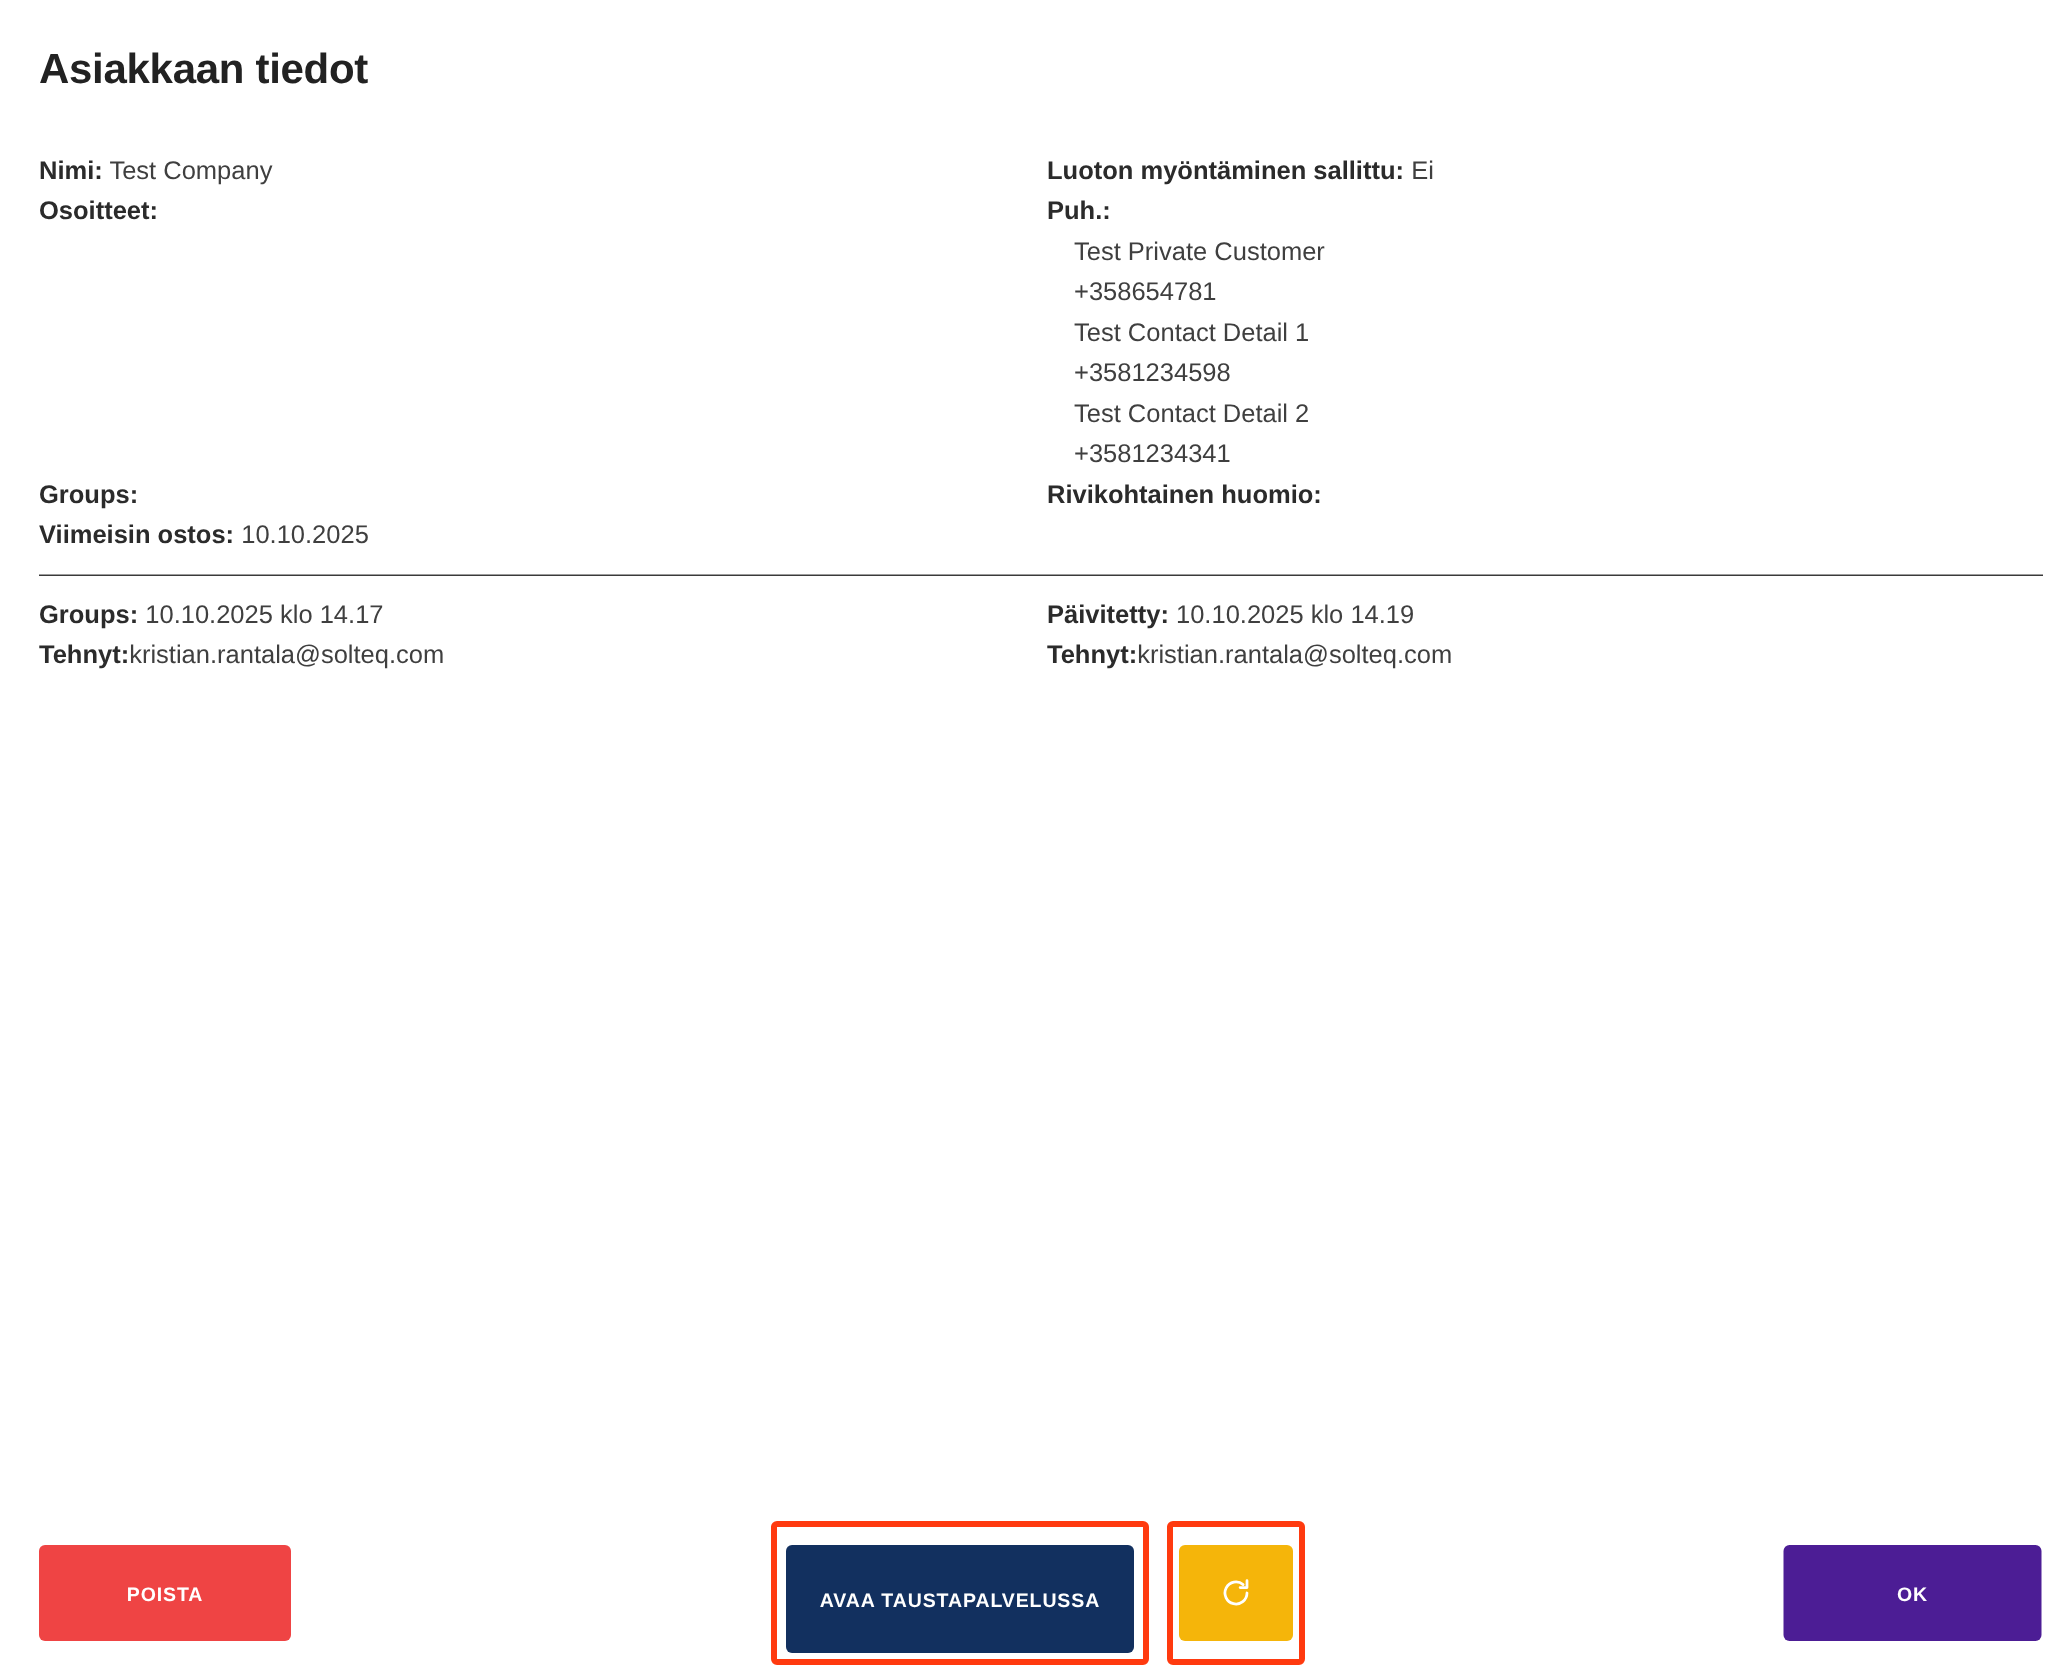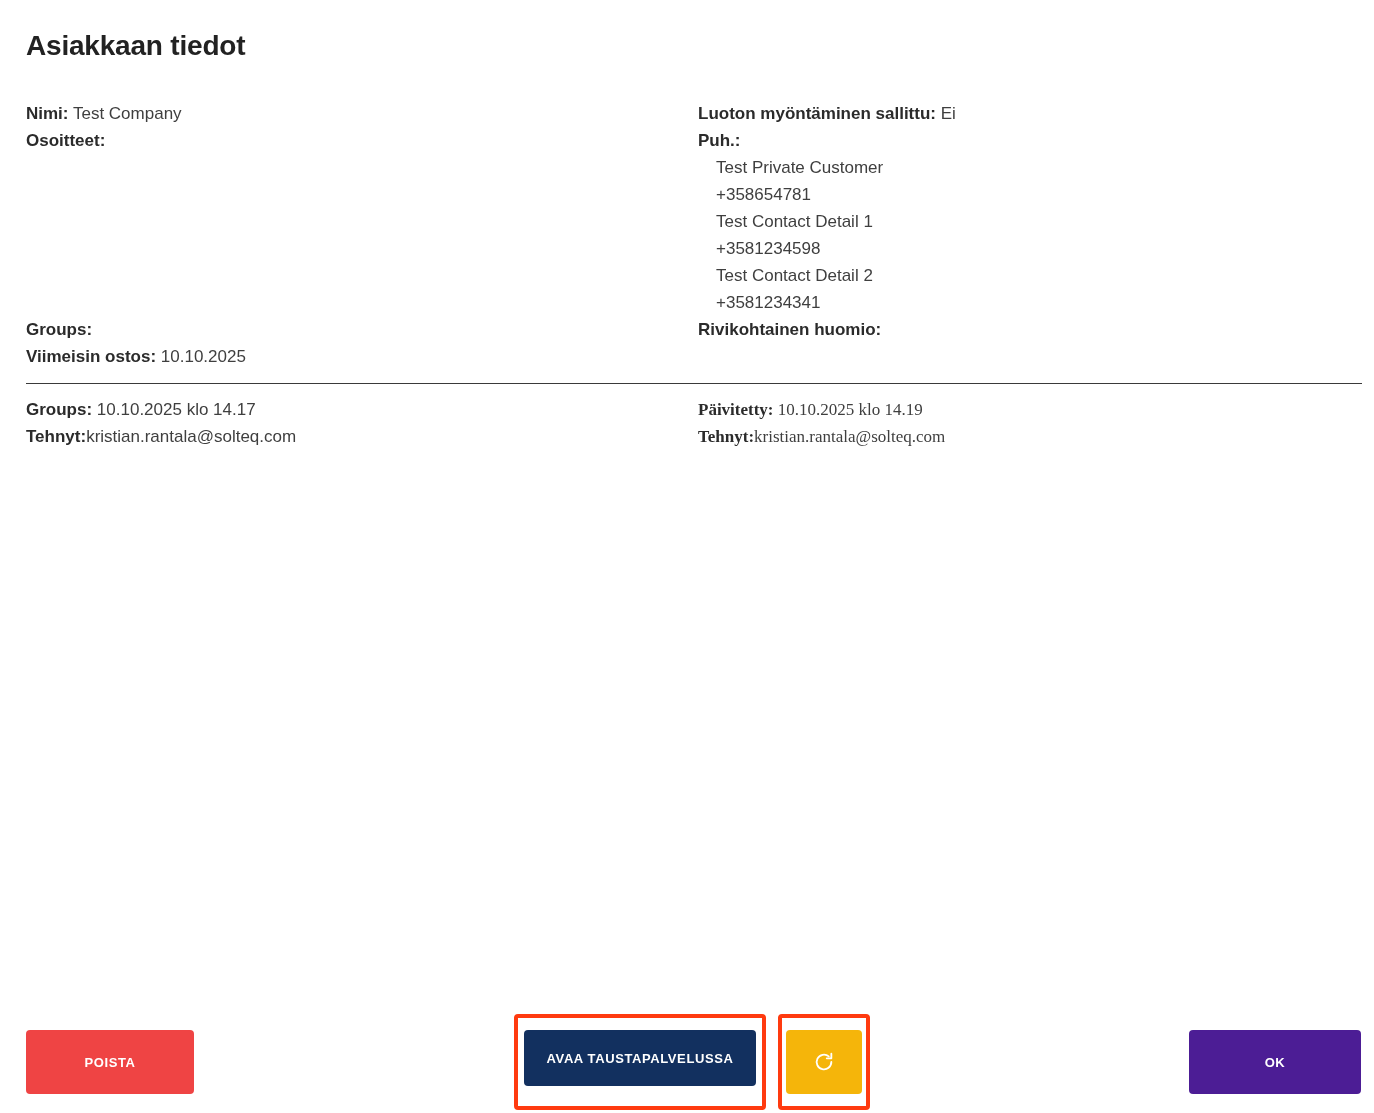--- a/index.html
+++ b/index.html
@@ -87,21 +87,21 @@
   }
 
   .meta {
     position: absolute;
     left: 26px;
     top: 396px;
     width: 1336px;
     display: flex;
   }
   .meta .col { width: 668px; }
-  .meta .col-right { padding-left: 4px; font-family: Liberation Serif, serif; }
+  .meta .col-right { padding-left: 4px; }
 
   .btn {
     position: absolute;
     border: none;
     cursor: pointer;
     font-family: "Liberation Sans", sans-serif;
     font-size: 13px;
     font-weight: bold;
     letter-spacing: 0.6px;
     color: #ffffff;
@@ -129,21 +129,21 @@
   .hl-open {
     left: 514px;
     top: 1014px;
     width: 252px;
     height: 96px;
   }
   .btn-open {
     left: 524px;
     top: 1030px;
     width: 232px;
-    height: 56px;
+    height: 72px;
     background: #12305f;
   }
 
   .hl-refresh {
     left: 778px;
     top: 1014px;
     width: 92px;
     height: 96px;
   }
   .btn-refresh {

